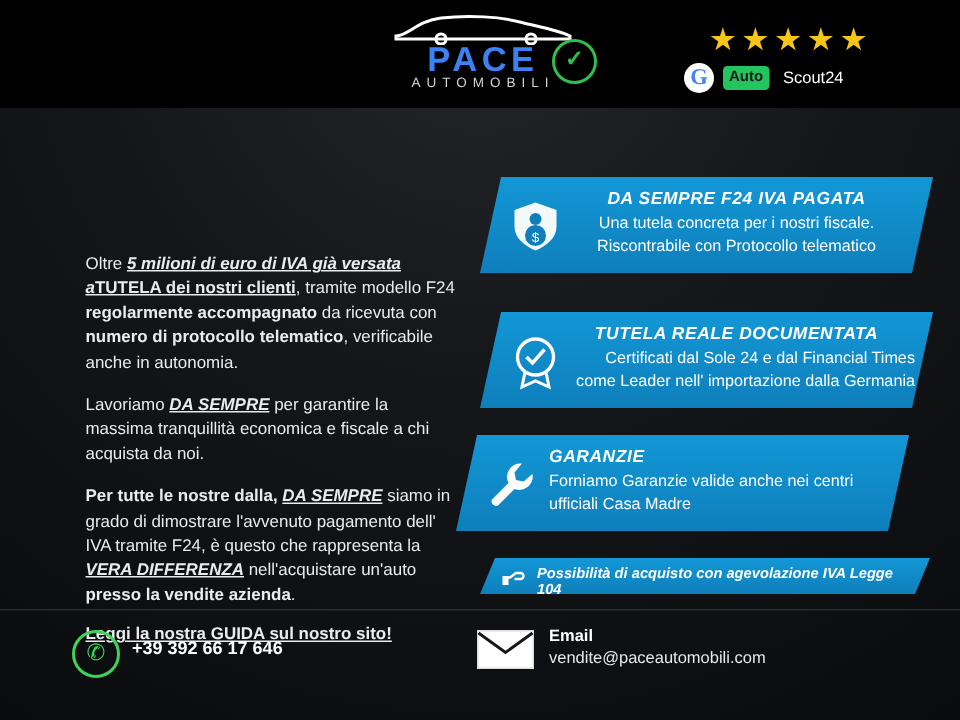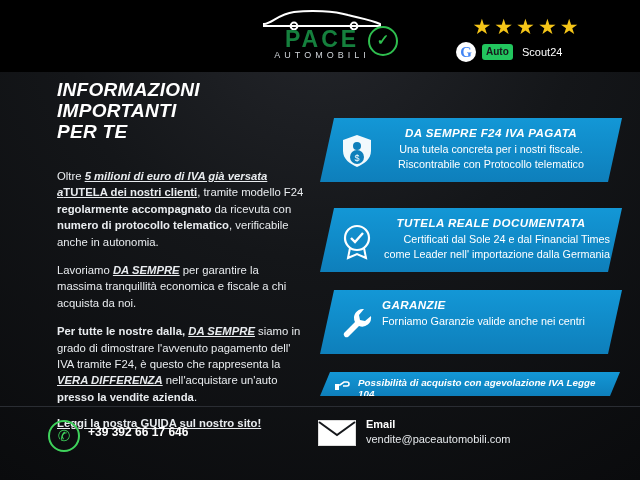--- a/index.html
+++ b/index.html
@@ -24,21 +24,21 @@
   .logo-wrap{
     position:absolute;left:232px;top:6px;width:180px;height:60px;
     text-align:center;
   }
   .logo-car{
     position:absolute;left:28px;top:0px;width:124px;height:24px;
     color:#fff;
   }
   .logo-name{
     position:absolute;left:0;top:20px;width:180px;
-    font-size:23px;font-weight:bold;letter-spacing:3px;color:#15803d;
+    font-size:23px;font-weight:bold;letter-spacing:3px;color:#3b82f6;
     font-family:"Liberation Sans", sans-serif;
   }
   .logo-sub{
     position:absolute;left:0;top:44px;width:180px;
     font-size:9px;letter-spacing:4px;color:#cfd3d8;
   }
   .logo-check{
     position:absolute;left:136px;top:20px;width:26px;height:26px;
     border:2px solid #2fbf4f;border-radius:50%;
     color:#2fbf4f;font-size:15px;line-height:24px;text-align:center;font-weight:bold;
@@ -87,21 +87,21 @@
   
   .panel{
     position:absolute;
     color:#fff;
     background:linear-gradient(180deg,#1397d6 0%,#0e7fbb 100%);
   }
   .panel.p1{left:320px;top:118px;width:302px;height:64px;
     clip-path:polygon(14px 0, 302px 0, 288px 64px, 0 64px);}
   .panel.p2{left:320px;top:208px;width:302px;height:64px;
     clip-path:polygon(14px 0, 302px 0, 288px 64px, 0 64px);}
-  .panel.p3{left:320px;top:290px;width:302px;height:64px;
+  .panel.p3{left:304px;top:290px;width:302px;height:64px;
     clip-path:polygon(14px 0, 302px 0, 288px 64px, 0 64px);}
   .panel-icon{
     position:absolute;left:18px;top:14px;width:38px;height:38px;
     color:#eaf7ff;
   }
   .panel-head{
     position:absolute;left:62px;top:8px;width:222px;
     font-size:11.6px;font-weight:bold;font-style:italic;letter-spacing:.4px;
   }
   .panel-body{
@@ -181,25 +181,20 @@
 
     <div class="stars">★★★★★</div>
 
     <div class="gbox">
       <div class="g-icon">G</div>
       <div class="as-badge">Auto</div>
       <div class="as-text">Scout24</div>
     </div>
   </div>
 
-  <div class="title">
-    <div>INFORMAZIONI</div>
-    <div>IMPORTANTI</div>
-    <div>PER TE</div>
-  </div>
 
   <div class="body-text">
     <p style="margin:0 0 12px 0;">
       <span>Oltre </span><span class="ul-bi">5 milioni di euro di IVA già versata a</span><span class="ul-b">TUTELA dei nostri clienti</span><span>, tramite modello F24 </span><b>regolarmente accompagnato</b><span> da ricevuta con </span><b>numero di protocollo telematico</b><span>, verificabile anche in autonomia.</span>
     </p>
     <p style="margin:4px 0 12px 0;">
       <span>Lavoriamo </span><span class="ul-bi">DA SEMPRE</span><span> per garantire la massima tranquillità economica e fiscale a chi acquista da noi.</span>
     </p>
     <p style="margin:0 0 10px 0;">
       <b>Per tutte le nostre dalla, </b><span class="ul-bi">DA SEMPRE</span><span> siamo in grado di dimostrare l'avvenuto pagamento dell' IVA tramite F24, è questo che rappresenta la </span><span class="ul-bi">VERA DIFFERENZA</span><span> nell'acquistare un'auto </span><b>presso la vendite azienda</b><span>.</span>
@@ -242,20 +237,21 @@
 
   <div class="panel p3">
     <div class="panel-icon">
       <svg viewBox="0 0 38 38" width="38" height="38" aria-hidden="true">
         <path d="M26 5 a9 9 0 0 0 -9 13 L6 29 a3 3 0 0 0 4 4 l11 -11 a9 9 0 0 0 12 -10 l-6 5 l-5 -1 l-1 -5 z" fill="#ffffff"></path>
       </svg>
     </div>
     <div class="panel-head">GARANZIE</div>
     <div class="panel-body">
       <div>Forniamo Garanzie valide anche nei centri</div>
+      <div>ufficiali Casa Madre</div>
     </div>
   </div>
 
   <div class="ribbon">
     <div class="ribbon-icon">
       <svg viewBox="0 0 18 16" width="18" height="16" aria-hidden="true">
         <path d="M2 9 h4 l4 -3 h3 a2 2 0 0 1 0 4 h-4" fill="none" stroke="#ffffff" stroke-width="1.6"></path>
         <path d="M1 8 v6 h4 v-6 z" fill="#ffffff"></path>
       </svg>
     </div>

